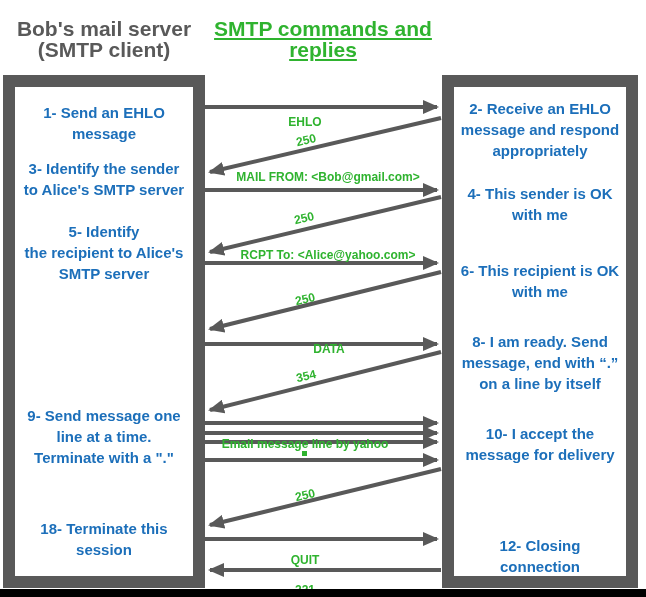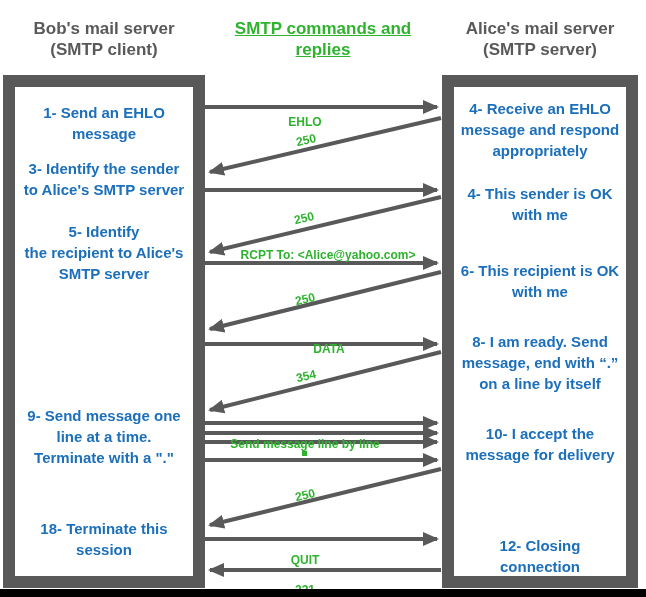--- a/index.html
+++ b/index.html
@@ -1,21 +1,21 @@
 <!DOCTYPE html>
 <html><head>
 <meta charset="utf-8">
 <style>
   html,body{margin:0;padding:0;background:#ffffff;}
   .canvas{
     position:relative;width:646px;height:597px;background:#ffffff;
     font-family:"Liberation Sans",sans-serif;overflow:hidden;
   }
   .hdr{
-    position:absolute;top:18px;font-size:17px;font-weight:bold;line-height:21px;
+    position:absolute;top:18px;font-size:21px;font-weight:bold;line-height:21px;
     text-align:center;white-space:pre-line;
   }
   .hdr-gray{color:#595959;}
   .hdr-green{color:#2FB32F;}
   .server-box{
     position:absolute;top:75px;height:513px;background:#ffffff;
     border:12px solid #595959;box-sizing:border-box;
   }
   #client-box{left:3px;width:202px;}
   #server-box{left:442px;width:196px;}
@@ -44,40 +44,38 @@
 </style>
 </head>
 <body>
 
 <div class="canvas">
 
   <div class="hdr hdr-gray" style="left:3px;width:202px;">Bob's mail server
 (SMTP client)</div>
   <div class="hdr hdr-green" style="left:205px;width:236px;text-decoration:underline;">SMTP commands and
 replies</div>
-  <div class="hdr hdr-gray" style="left:442px;width:196px;">Alice's mail server
-(SMTP server)</div>
 
   <div class="server-box" id="client-box"></div>
   <div class="server-box" id="server-box"></div>
 
   <div class="step client-step" style="top:96px;margin-top:6px;">1- Send an EHLO
 message</div>
   <div class="step client-step" style="top:158px;">3- Identify the sender
 to Alice's SMTP server</div>
   <div class="step client-step" style="top:221px;">5- Identify
 the recipient to Alice's
 SMTP server</div>
   <div class="step client-step" style="top:405px;">9- Send message one
 line at a time.
 Terminate with a "."</div>
   <div class="step client-step" style="top:518px;">18- Terminate this
 session</div>
 
-  <div class="step server-step" style="top:98px;">4- Receive an EHLO
+  <div class="step server-step" style="top:98px;">2- Receive an EHLO
 message and respond
 appropriately</div>
   <div class="step server-step" style="top:183px;">4- This sender is OK
 with me</div>
   <div class="step server-step" style="top:260px;">6- This recipient is OK
 with me</div>
   <div class="step server-step" style="top:331px;">8-  I am ready. Send
 message, end with “.”
 on a line by itself</div>
   <div class="step server-step" style="top:423px;">10-  I accept the
@@ -105,26 +103,27 @@
       <line x1="205" y1="442" x2="437" y2="442" marker-end="url(#ah)"></line>
       <line x1="205" y1="460" x2="437" y2="460" marker-end="url(#ah)"></line>
       <line x1="441" y1="469" x2="210" y2="525" marker-end="url(#ah)"></line>
       <line x1="205" y1="539" x2="437" y2="539" marker-end="url(#ah)"></line>
       <line x1="441" y1="570" x2="210" y2="570" marker-end="url(#ah)"></line>
     </g>
   </svg>
 
   <div class="msg-label msg-center" style="top:87px;">EHLO</div>
   <div class="msg-label msg-rot" style="left:286px;top:133px;">250</div>
+  <div class="msg-label msg-wide" style="top:170px;">MAIL FROM: &lt;Bob@gmail.com&gt;</div>
   <div class="msg-label msg-rot" style="left:284px;top:211px;">250</div>
   <div class="msg-label msg-wide" style="top:248px;">RCPT To: &lt;Alice@yahoo.com&gt;</div>
   <div class="msg-label msg-rot" style="left:285px;top:292px;">250</div>
   <div class="msg-label msg-center" style="top:314px;padding-left:24px;">DATA</div>
   <div class="msg-label msg-rot" style="left:286px;top:369px;">354</div>
-  <div class="msg-label msg-center" style="top:409px;">Send message line by line</div>
+  <div class="msg-label msg-center" style="top:409px;">Email message line by yahoo</div>
   <div class="dot-square"></div>
   <div class="msg-label msg-rot" style="left:285px;top:488px;">250</div>
   <div class="msg-label msg-center" style="top:525px;">QUIT</div>
   <div class="msg-label msg-center" style="top:555px;">221</div>
 
   <div class="bottom-bar"></div>
 
 </div>
 
 </body></html>

